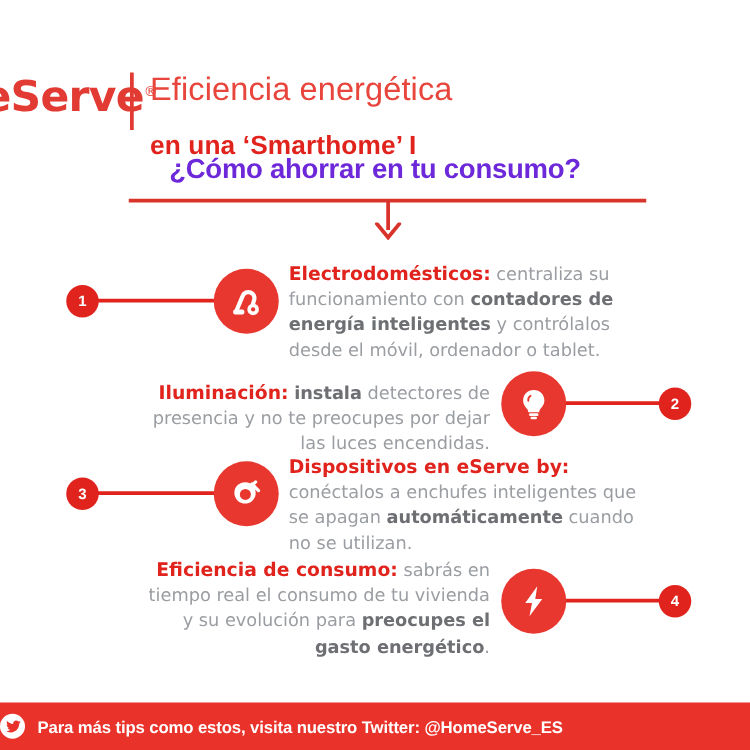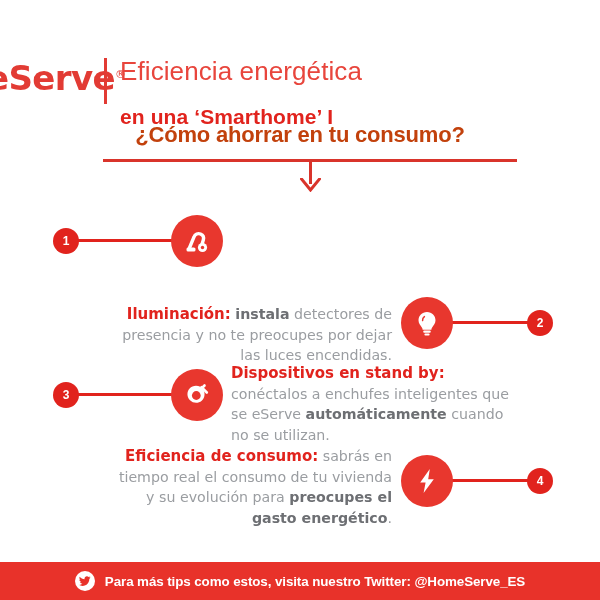--- a/index.html
+++ b/index.html
@@ -79,21 +79,21 @@
 
   
   .section-title {
     position: absolute;
     left: 0;
     top: 122px;
     width: 600px;
     text-align: center;
     font-size: 22px;
     font-weight: bold;
-    color: #c2410c;
+    color: #6d28d9;
     letter-spacing: -0.2px;
   }
   .rule {
     position: absolute;
     left: 103px;
     top: 159px;
     width: 414px;
     height: 3px;
     background: #d9342b;
   }
@@ -195,21 +195,20 @@
   
   .footer {
     position: absolute;
     left: 0;
     top: 562px;
     width: 600px;
     height: 38px;
     background: #e8322a;
     display: flex;
     align-items: center;
-    justify-content: center;
   }
   .footer-inner {
     display: flex;
     align-items: center;
     gap: 10px;
   }
   .twitter-badge {
     width: 20px;
     height: 20px;
     border-radius: 50%;
@@ -255,20 +254,23 @@
     <div class="badge">1</div>
     <div class="connector"></div>
     <div class="icon-circle">
       <svg width="30" height="30" viewBox="0 0 30 30">
         <path d="M7 23 L12 11 C13 8 16 7 18.5 8 C21 9 22 11.5 21.3 14 L19.5 20" fill="none" stroke="#ffffff" stroke-width="3.4" stroke-linecap="round"></path>
         <circle cx="20.5" cy="21.5" r="4.6" fill="#ffffff"></circle>
         <circle cx="20.5" cy="21.5" r="1.7" fill="#e8372e"></circle>
         <rect x="4.5" y="21.5" width="9" height="4" rx="1.6" fill="#ffffff"></rect>
       </svg>
     </div>
+    <div class="tip-text right-col">
+      <span class="head">Electrodomésticos:</span><span><span> centraliza su funcionamiento con </span><b>contadores de energía inteligentes</b><span> y contrólalos desde el móvil, ordenador o tablet.</span></span>
+    </div>
   </div>
 
   <div class="tip tip-2">
     <div class="tip-text left-col">
       <span class="head">Iluminación:</span><span><span> </span><b>instala</b><span> detectores de presencia y no te preocupes por dejar las luces encendidas.</span></span>
     </div>
     <div class="icon-circle">
       <svg width="30" height="30" viewBox="0 0 30 30">
         <path d="M15 4 C20 4 23.5 7.8 23.5 12.3 C23.5 15.6 21.5 17.6 20.3 19.2 C19.6 20.1 19.4 21 19.4 21.7 L10.6 21.7 C10.6 21 10.4 20.1 9.7 19.2 C8.5 17.6 6.5 15.6 6.5 12.3 C6.5 7.8 10 4 15 4 Z" fill="#ffffff"></path>
         <rect x="11.2" y="22.6" width="7.6" height="2.2" rx="1.1" fill="#ffffff"></rect>
@@ -285,21 +287,21 @@
     <div class="connector"></div>
     <div class="icon-circle">
       <svg width="30" height="30" viewBox="0 0 30 30">
         <path d="M22.5 5.5 L17.2 10.8" stroke="#ffffff" stroke-width="2.6" stroke-linecap="round"></path>
         <path d="M24.8 12.5 L19.5 7.2" stroke="#ffffff" stroke-width="2.6" stroke-linecap="round"></path>
         <path d="M18.3 6.8 C14.6 4.9 10.2 5.6 7.6 8.6 C4.6 12 4.8 17.1 8 20.3 C11.2 23.5 16.3 23.7 19.7 20.7 C22.7 18.1 23.4 13.7 21.5 10 Z" fill="#ffffff"></path>
         <circle cx="14.3" cy="15.5" r="4.4" fill="#e8372e"></circle>
       </svg>
     </div>
     <div class="tip-text right-col">
-      <span class="head">Dispositivos en stand by:</span><span><span> conéctalos a enchufes inteligentes que se eServe </span><b>automáticamente</b><span> cuando no se utilizan.</span></span>
+      <span class="head">Dispositivos en eServe by:</span><span><span> conéctalos a enchufes inteligentes que se apagan </span><b>automáticamente</b><span> cuando no se utilizan.</span></span>
     </div>
   </div>
 
   <div class="tip tip-4">
     <div class="tip-text left-col">
       <span class="head">Eficiencia de consumo:</span><span><span> sabrás en tiempo real el consumo de tu vivienda y su evolución para </span><b>preocupes el gasto energético</b><span>.</span></span>
     </div>
     <div class="icon-circle">
       <svg width="30" height="30" viewBox="0 0 30 30">
         <polygon points="17.8,3 8.2,16.4 13.6,16.4 11.6,27 21.8,13.2 16.2,13.2" fill="#ffffff"></polygon>

